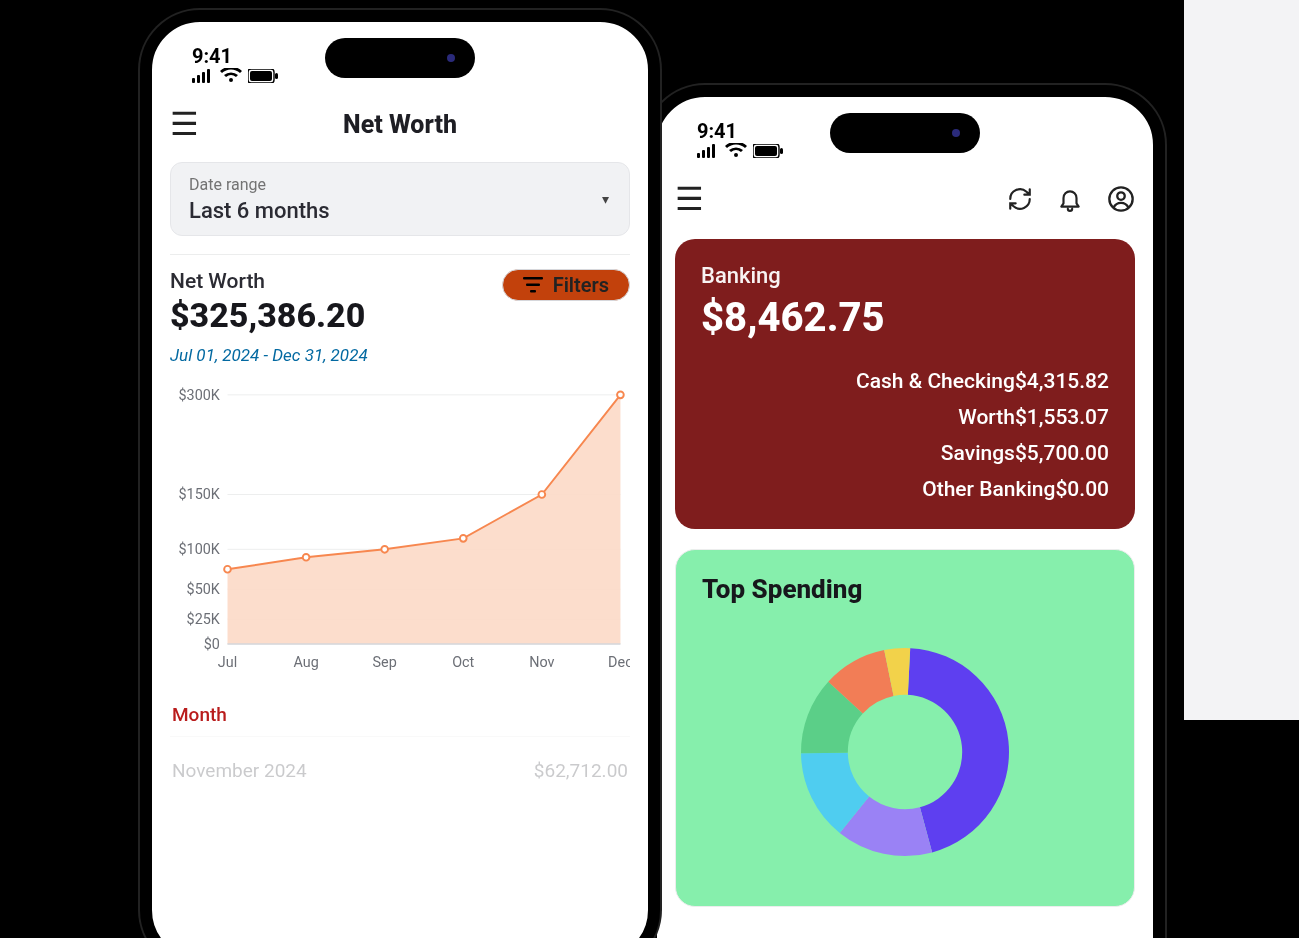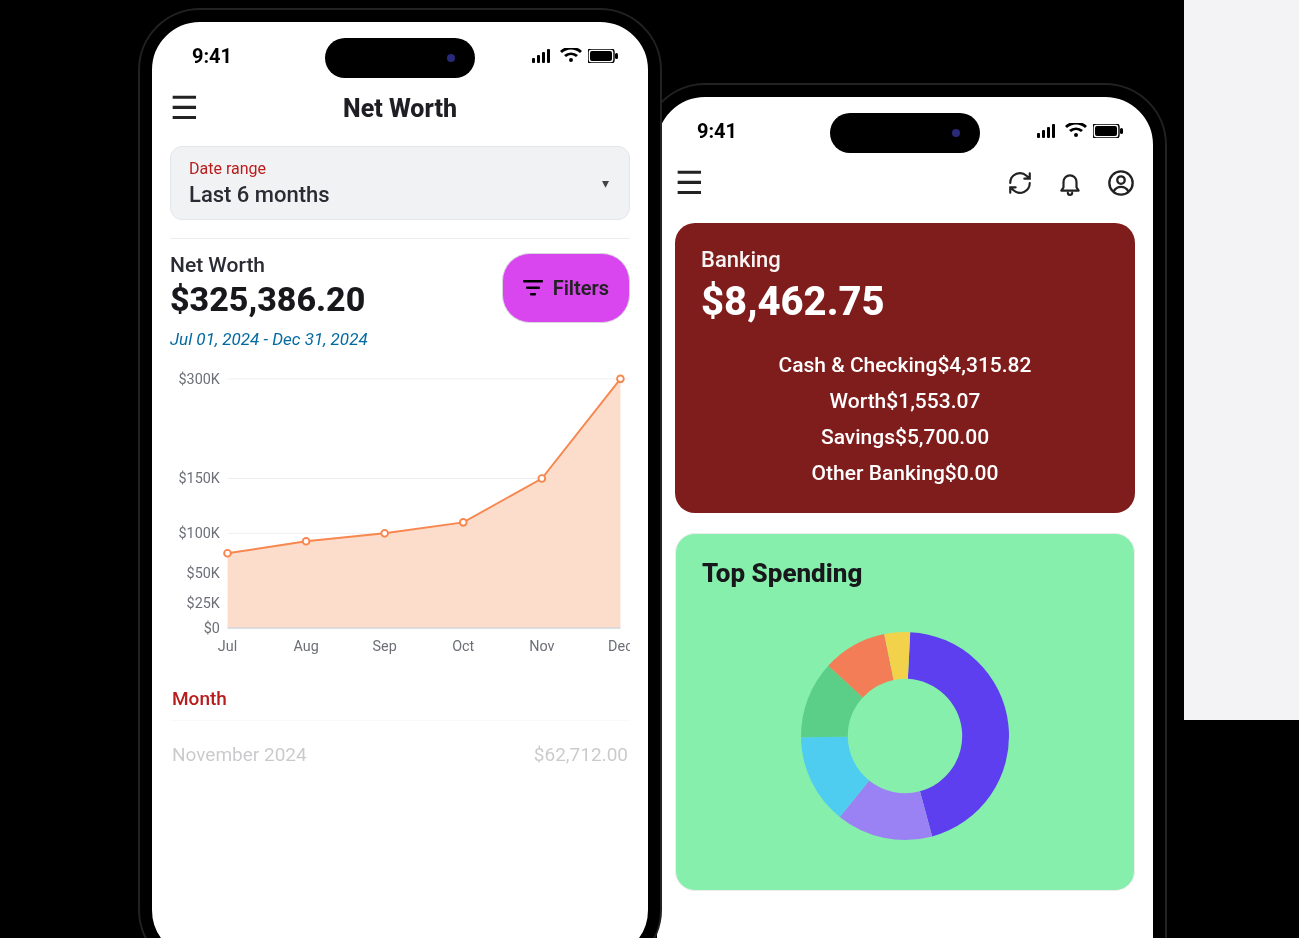--- a/index.html
+++ b/index.html
@@ -56,20 +56,21 @@
     background: #2a2a7a;
     border-radius: 50%;
   }
   .status-bar {
     display: flex;
     justify-content: space-between;
     padding: 22px 30px 10px 40px;
     font-weight: 700;
     font-size: 20px;
     color: #000;
+    flex-direction: column;
   }
   .status-icons {
     display: flex;
     gap: 6px;
     align-items: center;
   }
   
   .app-header {
     display: flex;
     align-items: center;
@@ -106,21 +107,21 @@
     border: 1px solid #e5e6e9;
     border-radius: 12px;
     padding: 12px 18px;
     margin-top: 8px;
     display: flex;
     flex-direction: column;
     position: relative;
   }
   .date-range-label {
     font-size: 16px;
-    color: #b91c1c;
+    color: #737373;
   }
   .date-range-value {
     font-size: 22px;
     color: #2b2b33;
     font-weight: 500;
     margin-top: 4px;
   }
   .date-range-caret {
     position: absolute;
     right: 20px;
@@ -138,26 +139,26 @@
   .nw-row { display: flex; justify-content: space-between; align-items: flex-start; }
   .nw-label { font-size: 21px; color: #2b2b33; font-weight: 500; }
   .nw-amount { font-size: 34px; font-weight: 800; color: #17171c; margin-top: 2px;}
   .nw-dates { font-size: 17px; color: #0369a1; margin-top: 10px; font-style: italic; }
   .filters-btn {
     display: flex;
     align-items: center;
     gap: 10px;
     border: 1.5px solid #d6d7db;
     border-radius: 28px;
-    padding: 22px 20px;
+    padding: 3px 20px;
     font-size: 20px;
     font-weight: 600;
     color: #222;
     cursor: pointer;
-    background: #d946ef;
+    background: #c2410c;
   }
   
   .chart-wrap { margin-top: 14px; }
   .chart { width: 100%; height: 300px; }
   
   .month-header {
     font-size: 19px;
     color: #b91c1c;
     font-weight: 500;
     padding: 20px 2px 10px 2px;
@@ -175,21 +176,21 @@
   .banking-card {
     background: #7f1d1d;
     color: #fff;
     border-radius: 20px;
     padding: 24px 26px 28px 26px;
     margin-top: 10px;
   }
   .bank-label { font-size: 22px; font-weight: 500; opacity: 0.95; }
   .bank-total { font-size: 40px; font-weight: 800; margin-top: 6px; }
   .bank-lines { margin-top: 28px; display: flex; flex-direction: column; gap: 12px; }
-  .bank-line { display: flex; justify-content: center; font-size: 21px; font-weight: 500;}
+  .bank-line { display: flex; justify-content: flex-end; font-size: 21px; font-weight: 500;}
   
   .spend-card {
     background: #86efac;
     border: 1px solid #eceded;
     border-radius: 20px;
     padding: 24px 26px;
     margin-top: 20px;
   }
   .spend-title { font-size: 26px; font-weight: 800; color: #17171c; }
   .donut-wrap { display:flex; justify-content:center; margin-top:18px; }

